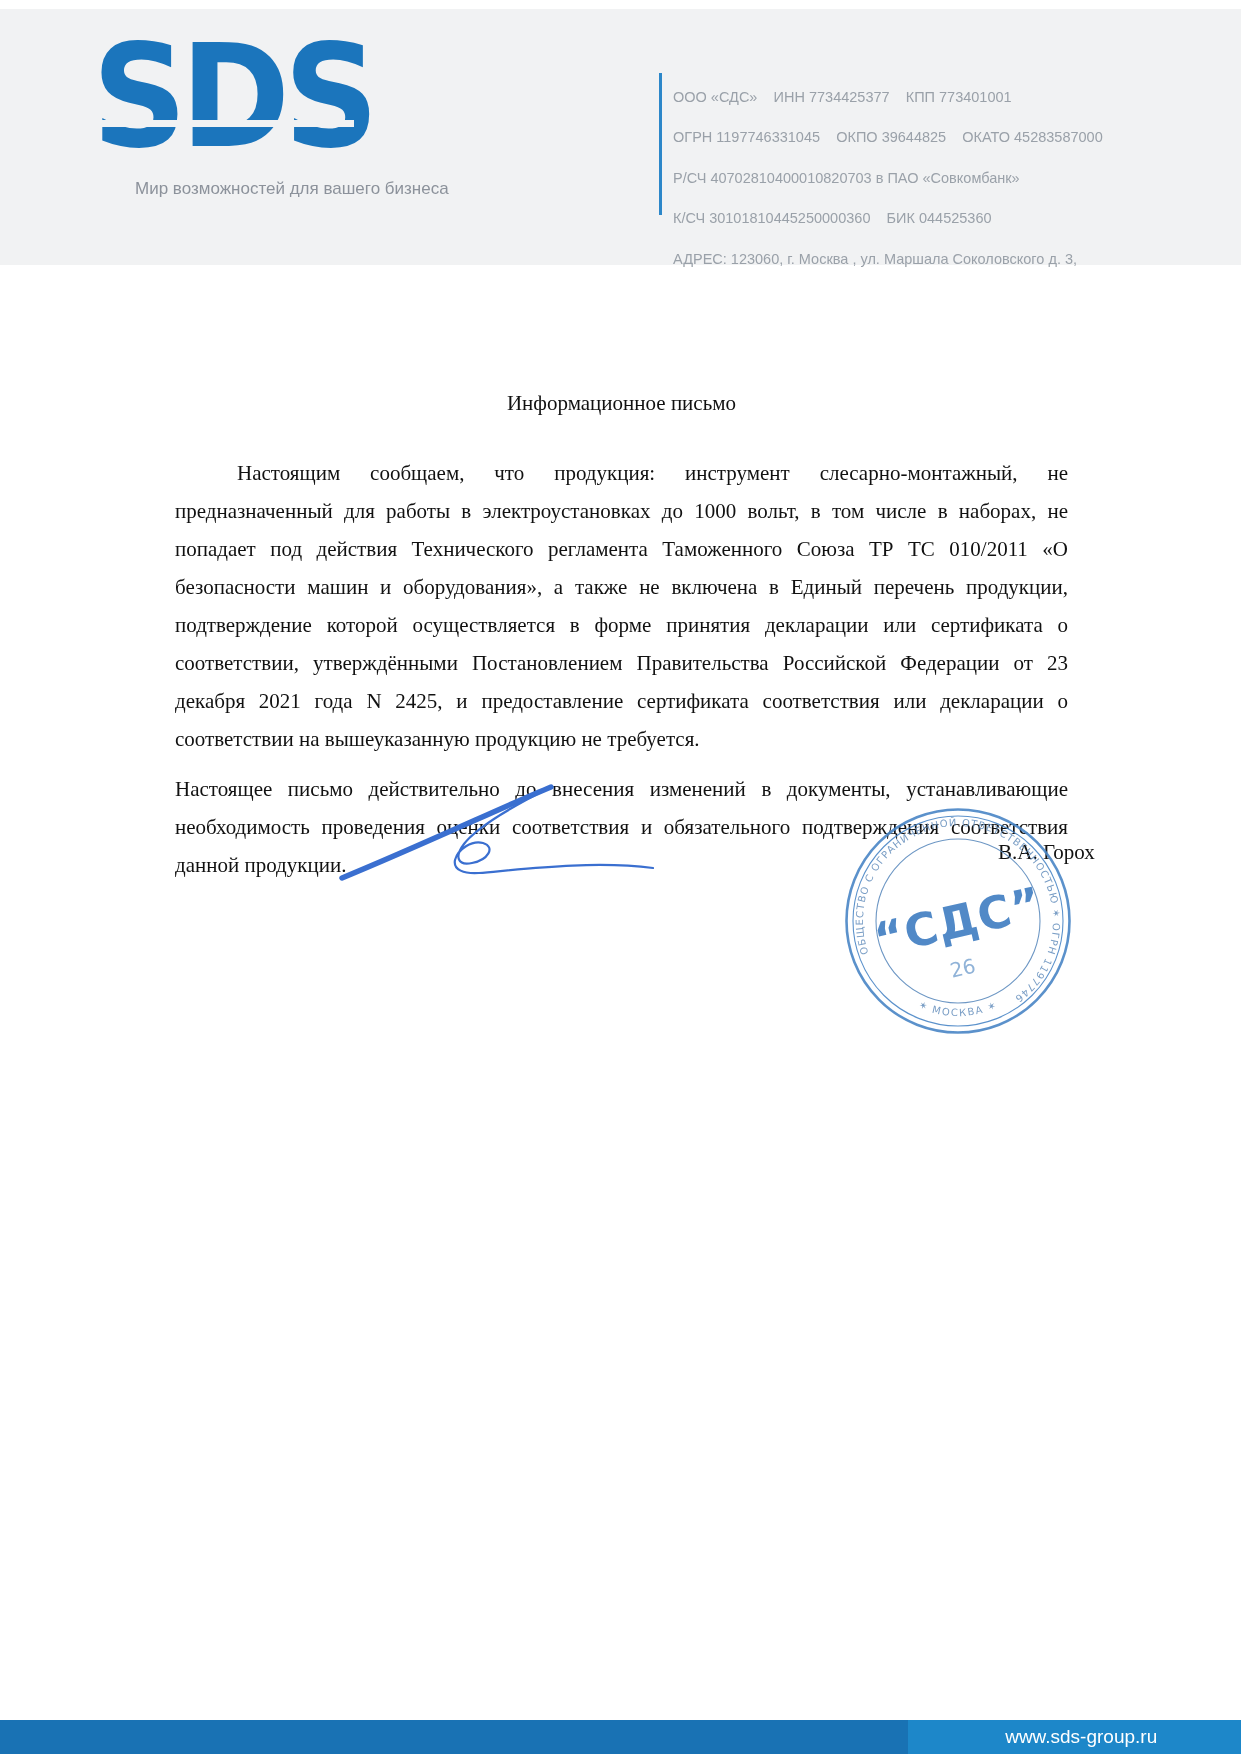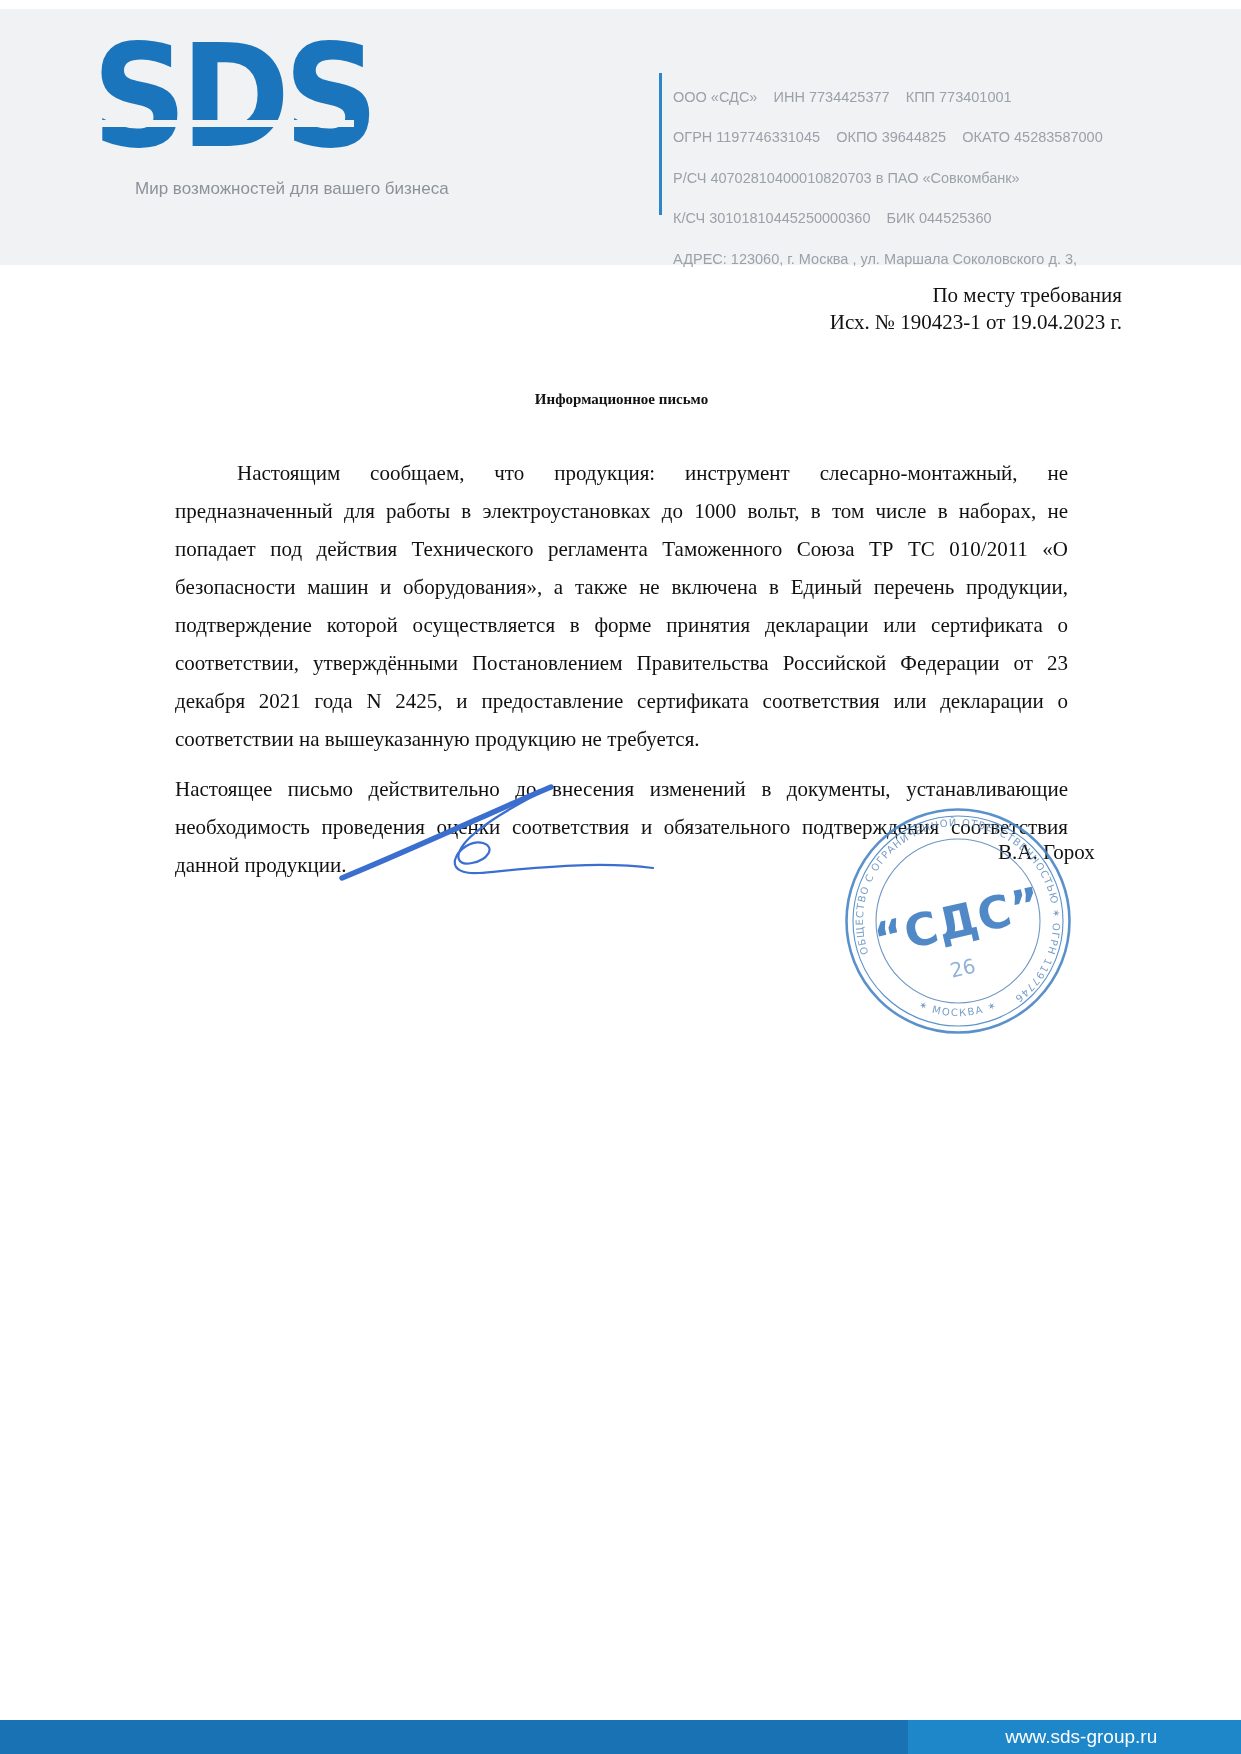--- a/index.html
+++ b/index.html
@@ -13,21 +13,21 @@
   .logo-stripe{position:absolute;left:94px;top:111px;width:260px;height:7px;background:#f1f2f3;}
   .tagline{position:absolute;left:95px;top:170px;font-family:"Liberation Sans",sans-serif;
            font-size:17px;color:#8c929b;margin-left:40px;}
   .vline{position:absolute;left:659px;top:64px;width:3px;height:142px;background:#2c87c9;}
   .company{position:absolute;left:673px;top:60px;width:480px;font-family:"Liberation Sans",sans-serif;
            font-size:14.5px;line-height:24.4px;color:#9aa1a9;}
   .company-line{white-space:pre-wrap;margin-top:16px;}
   
   .meta{position:absolute;right:119px;top:282px;text-align:right;font-size:21px;line-height:27px;}
   .title{position:absolute;left:163px;top:391px;width:917px;text-align:center;
-         font-size:15px;font-weight:bold;margin:0;}
+         font-size:21px;font-weight:normal;margin:0;}
   .bodytext{position:absolute;left:163px;top:442px;width:917px;}
   .bodytext p{margin:12px;font-size:21px;line-height:38px;text-align:justify;}
   .bodytext p.indent{text-indent:62px;}
   .closing{position:absolute;left:163px;top:788px;font-size:21px;line-height:27.5px;}
   .signer-name{position:absolute;left:998px;top:840px;font-size:21px;}
   .signature-svg{position:absolute;left:325px;top:772px;}
   
   .stamp{position:absolute;left:844px;top:807px;width:228px;height:228px;opacity:.9;}
   
   .footer{position:absolute;left:0;top:1720px;width:1241px;height:34px;display:flex;}
@@ -47,24 +47,20 @@
     <div class="vline"></div>
     <div class="company">
       <div class="company-line">ООО «СДС»    ИНН 7734425377    КПП 773401001</div>
       <div class="company-line">ОГРН 1197746331045    ОКПО 39644825    ОКАТО 45283587000</div>
       <div class="company-line">Р/СЧ 40702810400010820703 в ПАО «Совкомбанк»</div>
       <div class="company-line">К/СЧ 30101810445250000360    БИК 044525360</div>
       <div class="company-line">АДРЕС: 123060, г. Москва , ул. Маршала Соколовского д. 3,</div>
     </div>
   </header>
 
-  <div class="meta">
-    <div>По месту требования</div>
-    <div>Исх. № 190423-1 от 19.04.2023 г.</div>
-  </div>
 
   <h1 class="title">Информационное письмо</h1>
 
   <div class="bodytext">
     <p class="indent">Настоящим сообщаем, что продукция: инструмент слесарно-монтажный, не предназначенный для работы в электроустановках до 1000 вольт, в том числе в наборах, не попадает под действия Технического регламента Таможенного Союза ТР ТС 010/2011 «О безопасности машин и оборудования», а также не включена в Единый перечень продукции, подтверждение которой осуществляется в форме принятия декларации или сертификата о соответствии, утверждёнными Постановлением Правительства Российской Федерации от 23 декабря 2021 года N 2425, и предоставление сертификата соответствия или декларации о соответствии на вышеуказанную продукцию не требуется.</p>
     <p>Настоящее письмо действительно до внесения изменений в документы, устанавливающие необходимость проведения оценки соответствия и обязательного подтверждения соответствия данной продукции.</p>
   </div>
 
 
   <svg class="signature-svg" width="345" height="115" viewBox="0 0 345 115">

